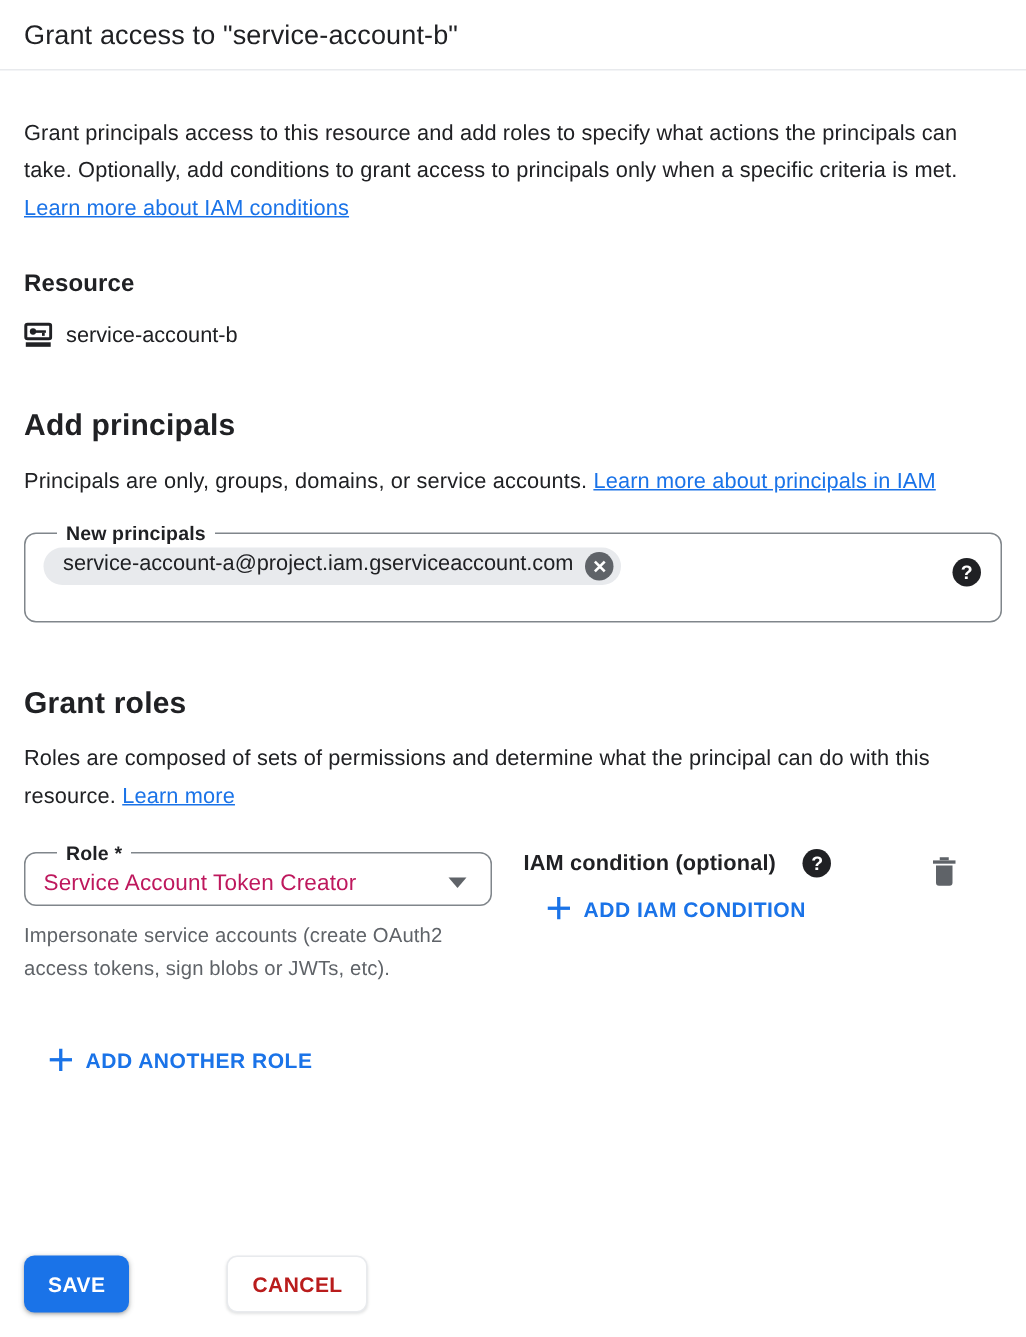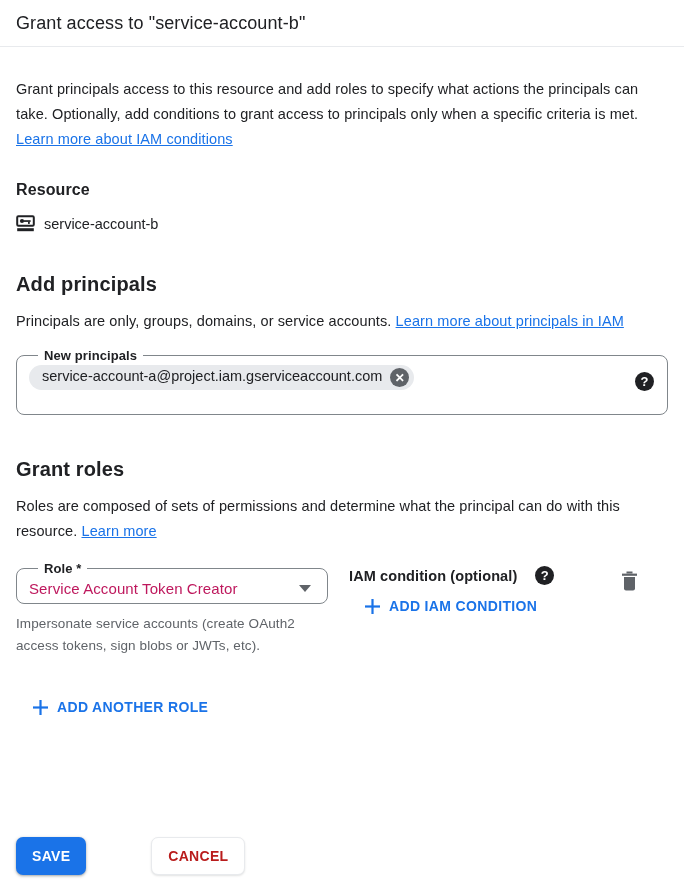--- a/index.html
+++ b/index.html
@@ -91,21 +91,21 @@
     border-top: 7px solid #5f6368;
   }
   .role-help {
     margin-top: 9px; width: 290px;
     font-size: 13.5px; line-height: 21.5px; color: #5f6368; letter-spacing: .1px;
   }
   .iam-col { margin-left: 28px; padding-top: 5px; }
   .iam-label-row { display: flex; align-items: center; gap: 18px; }
   .iam-label { font-size: 14.5px; font-weight: 700; letter-spacing: .1px; }
   .text-button {
-    display: inline-flex; align-items: center; gap: 9px;
+    display: inline-flex; gap: 9px;
     color: #1a73e8; font-size: 14px; font-weight: 700; letter-spacing: .35px;
     background: none; border: none; cursor: pointer;
     font-family: "Liberation Sans", sans-serif;
   }
   .add-condition-btn { margin-top: 13px; margin-left: 16px; }
   .plus-icon { width: 15px; height: 15px; display: inline-block; }
   .trash-btn {
     margin-left: auto; margin-right: 28px; margin-top: 8px;
     background: none; border: none; cursor: pointer; padding: 2px;
   }

